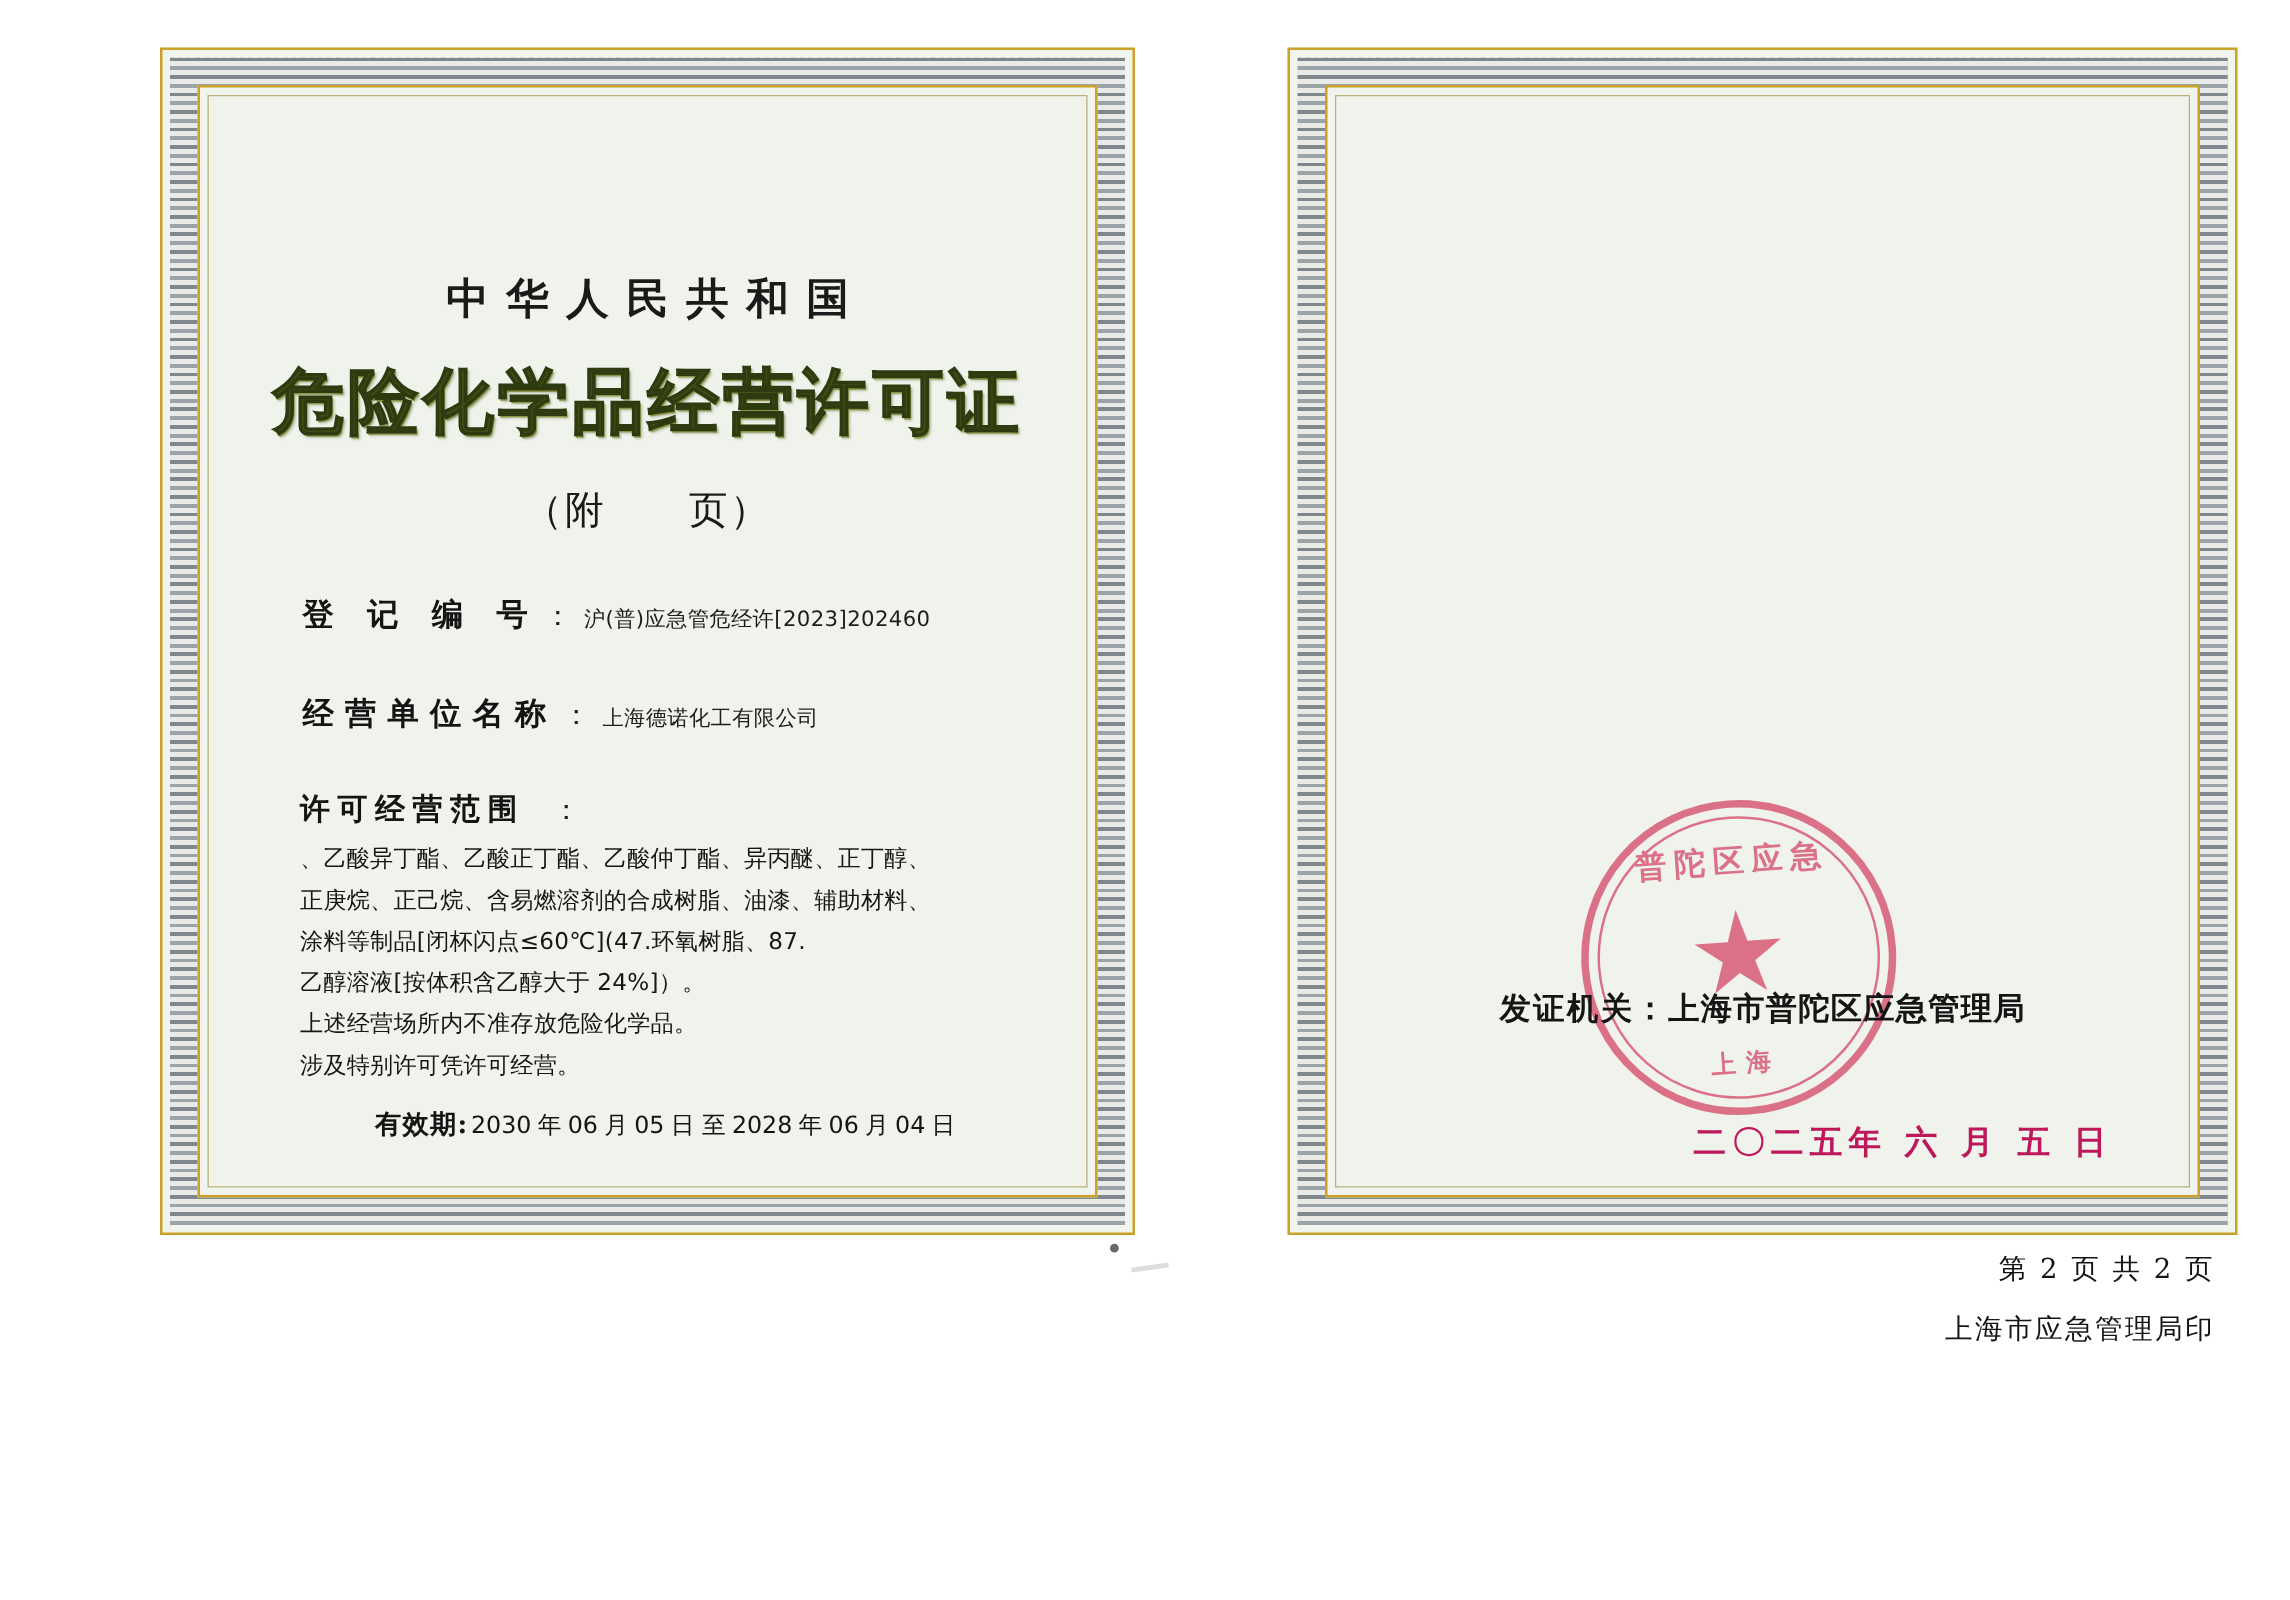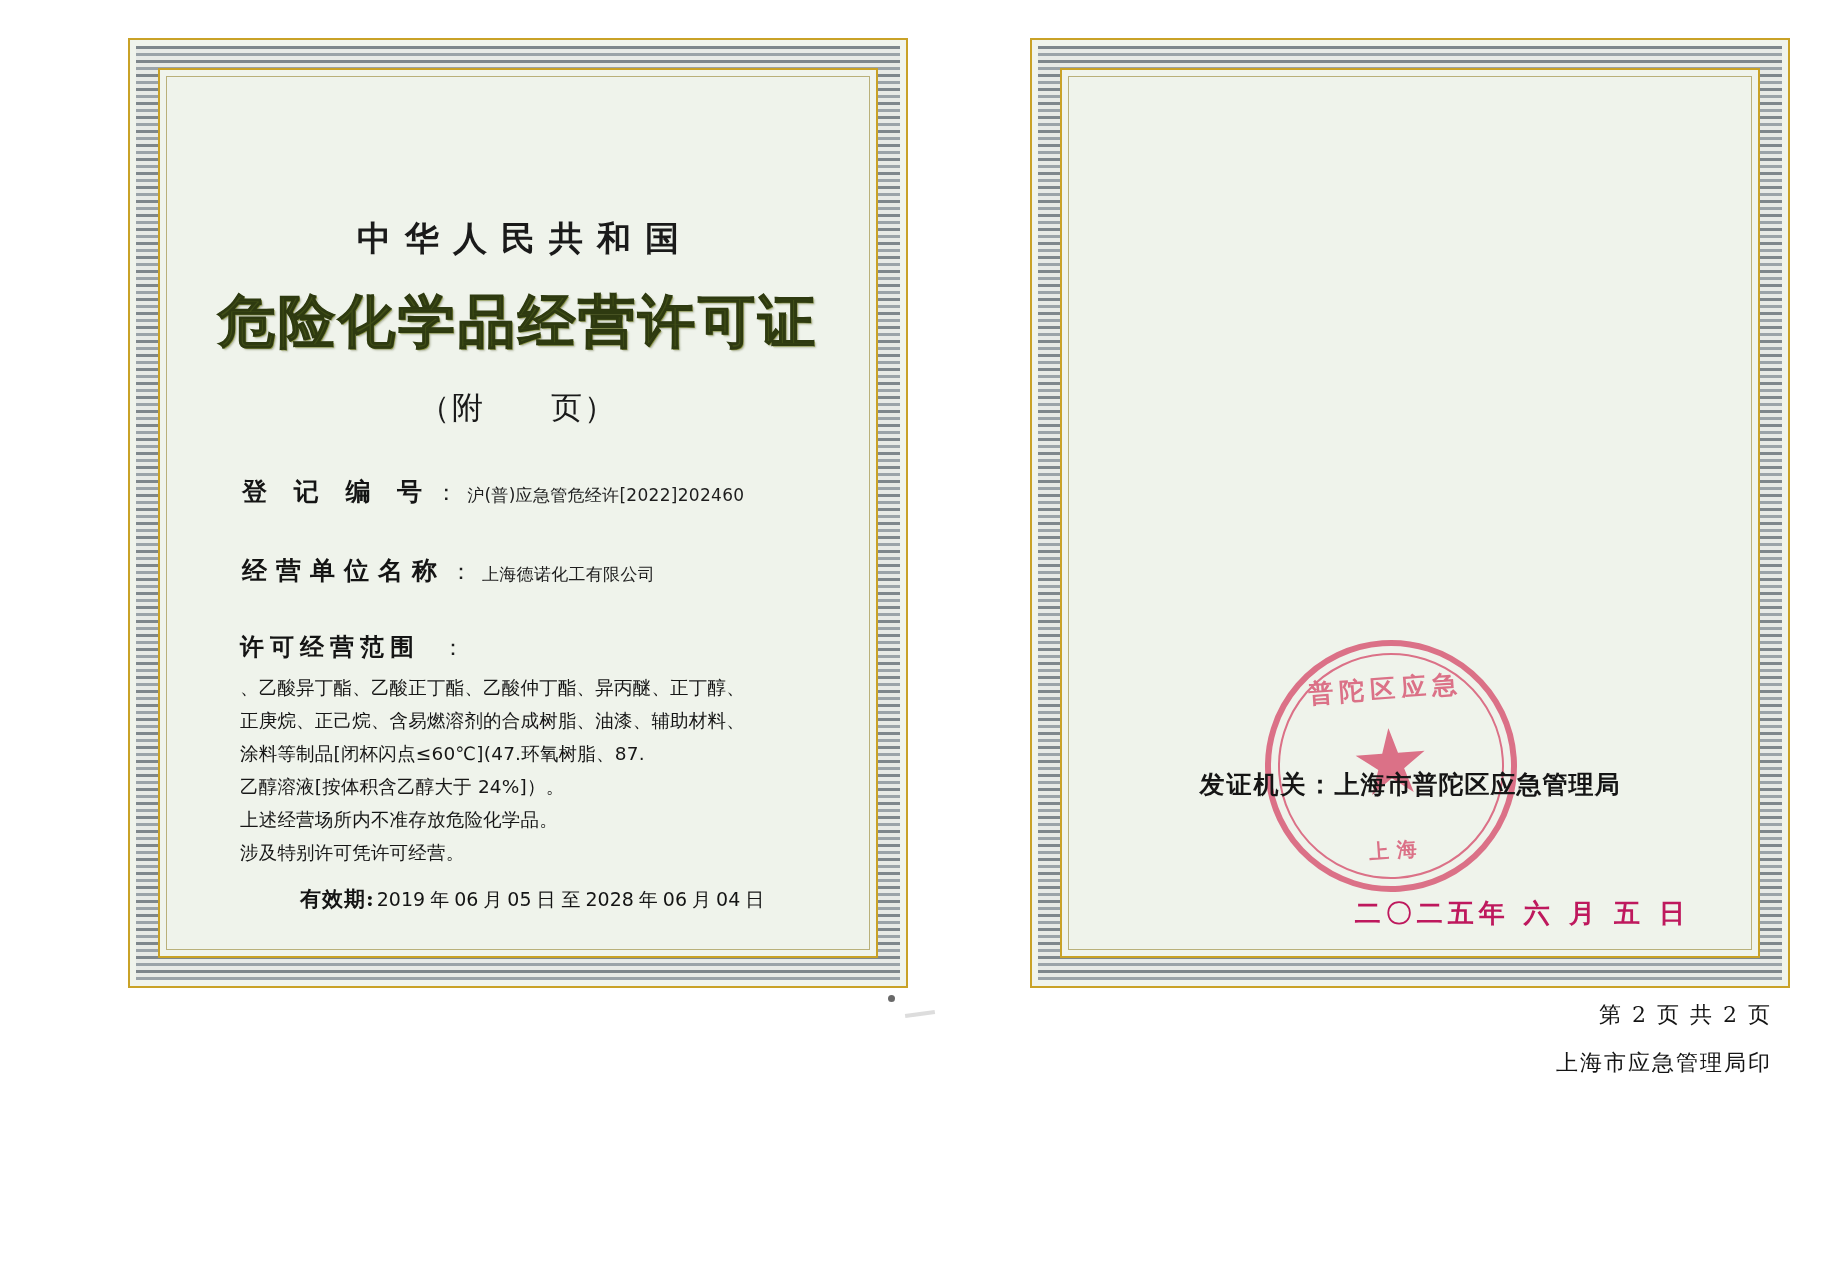--- a/index.html
+++ b/index.html
@@ -201,21 +201,21 @@
   
   .right-content {
     position: absolute;
     inset: 0;
     padding: 0 48px;
     box-sizing: border-box;
   }
   .issuer-row {
     position: absolute;
     left: 0; right: 0;
-    top: 690px;
+    top: 712px;
     text-align: center;
     font-family: Liberation Serif, serif;
     font-size: 25px;
     font-weight: bold;
     letter-spacing: 2px;
     color: #151515;
     white-space: nowrap;
   }
   .issuer-value {
     font-weight: bold;
@@ -335,21 +335,21 @@
 
       <div class="nation-title">中华人民共和国</div>
 
       <div class="main-title">危险化学品经营许可证</div>
 
       <div class="sub-title">（附　　页）</div>
 
       <div class="field-row">
         <span class="field-label">登 记 编 号</span>
         <span class="field-colon">：</span>
-        <span class="field-value">沪(普)应急管危经许[2022]202460</span>
+        <span class="field-value">沪(普)应急管危经许[2023]202460</span>
       </div>
 
       <div class="field-row">
         <span class="field-label">经营单位名称</span>
         <span class="field-colon">：</span>
         <span class="field-value">上海德诺化工有限公司</span>
       </div>
 
       <div class="scope-label-row">
         <span class="scope-label">许可经营范围</span>
@@ -360,21 +360,21 @@
         <div class="scope-line">、乙酸异丁酯、乙酸正丁酯、乙酸仲丁酯、异丙醚、正丁醇、</div>
         <div class="scope-line">正庚烷、正己烷、含易燃溶剂的合成树脂、油漆、辅助材料、</div>
         <div class="scope-line">涂料等制品[闭杯闪点≤60℃](47.环氧树脂、87.</div>
         <div class="scope-line">乙醇溶液[按体积含乙醇大于 24%]）。</div>
         <div class="scope-line">上述经营场所内不准存放危险化学品。</div>
         <div class="scope-line">涉及特别许可凭许可经营。</div>
       </div>
 
       <div class="validity-row">
         <span class="v-label">有效期:</span>
-        <span class="v-num">2019</span>
+        <span class="v-num">2030</span>
         <span class="v-unit">年</span>
         <span class="v-num">06</span>
         <span class="v-unit">月</span>
         <span class="v-num">05</span>
         <span class="v-unit">日</span>
         <span class="v-unit">至</span>
         <span class="v-num">2028</span>
         <span class="v-unit">年</span>
         <span class="v-num">06</span>
         <span class="v-unit">月</span>

